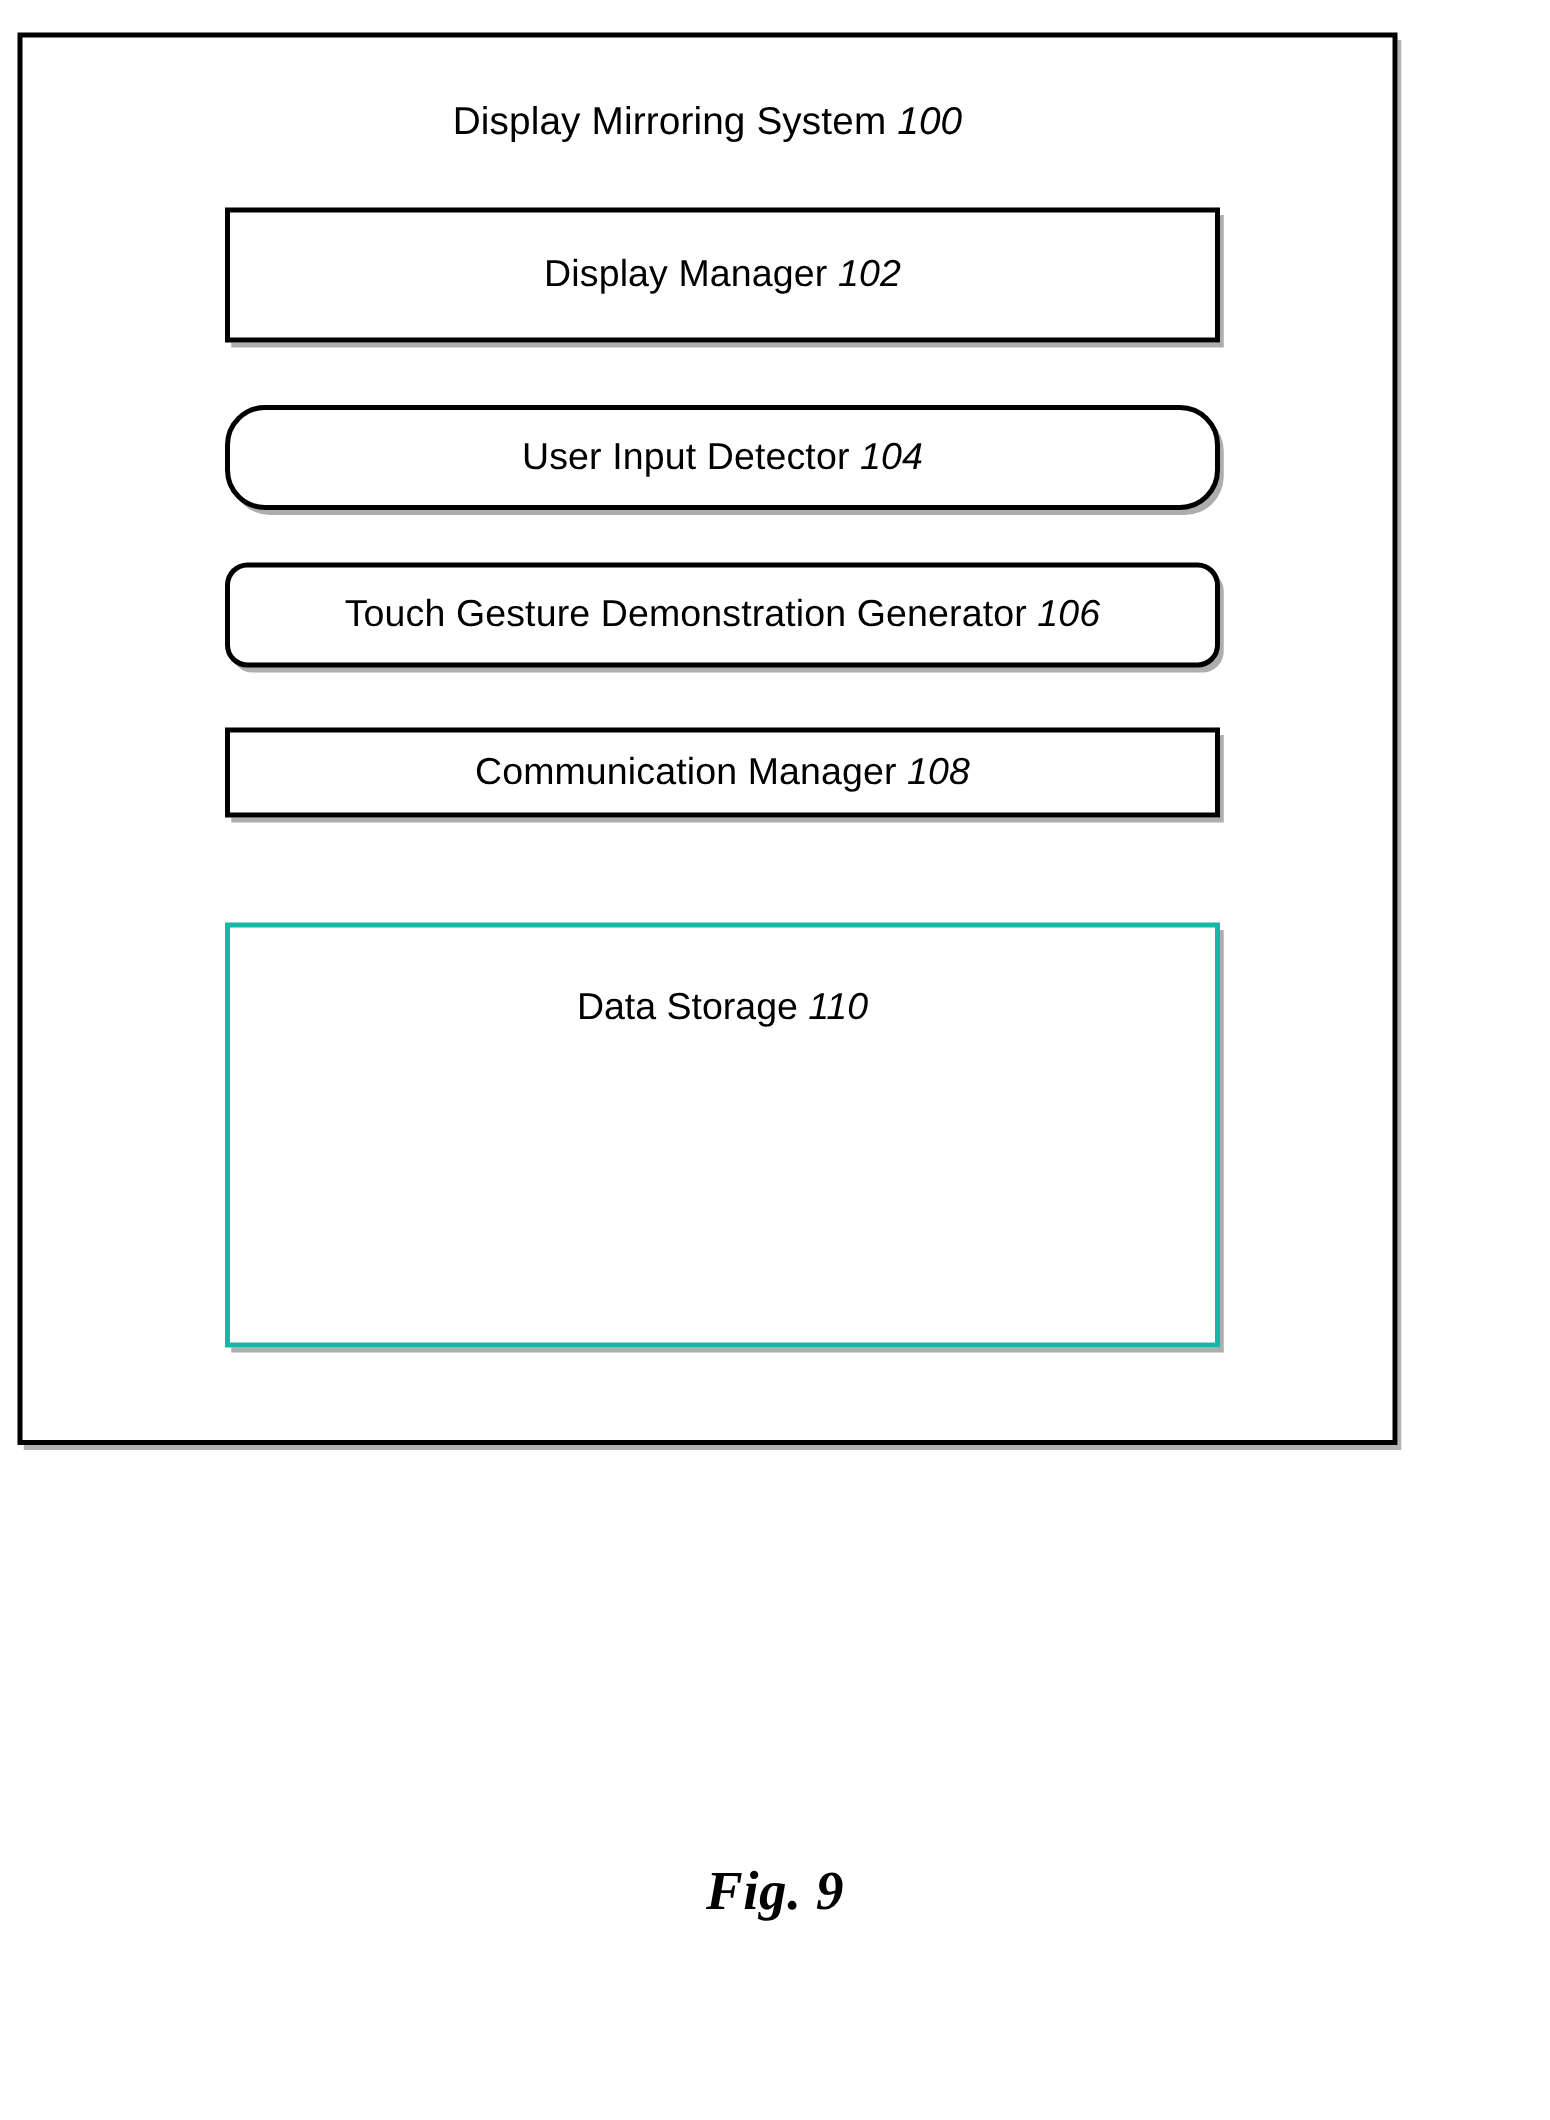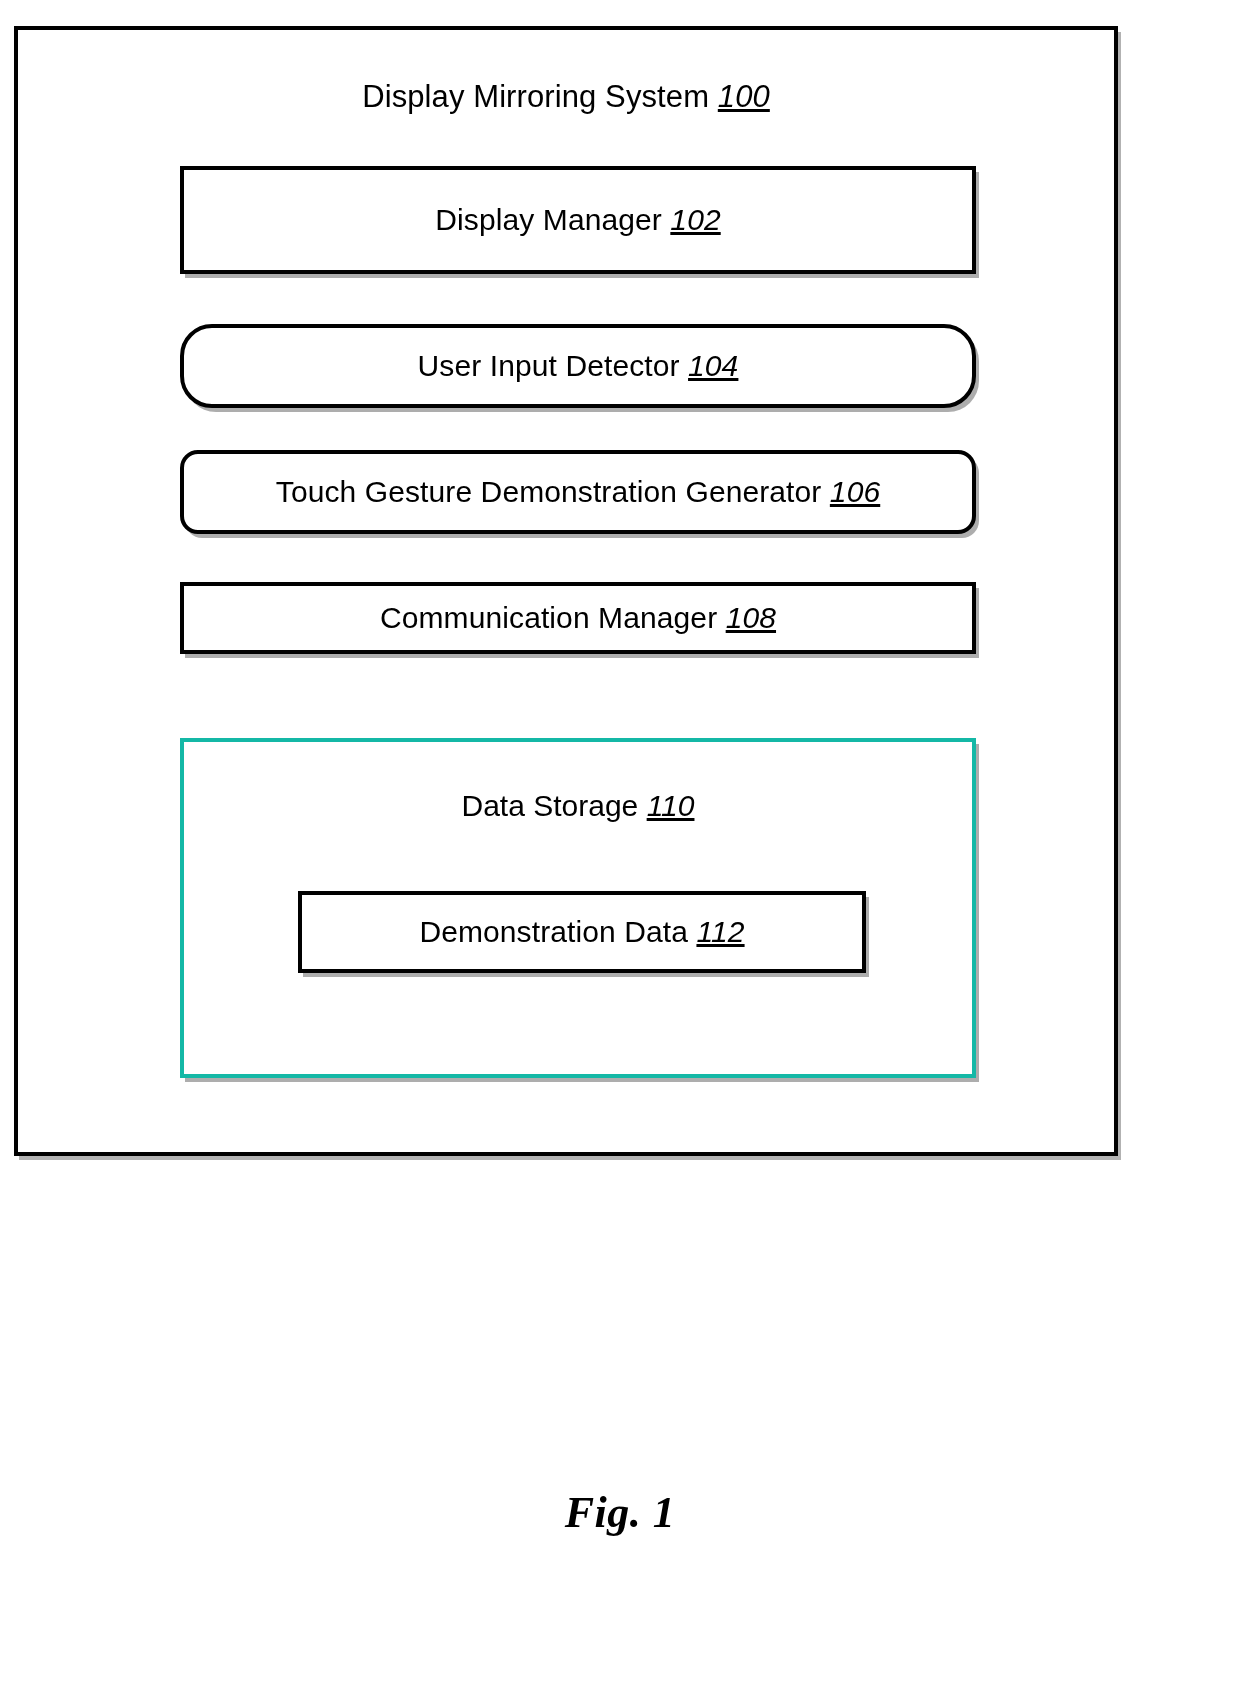--- a/index.html
+++ b/index.html
@@ -36,21 +36,20 @@
     top: 50px;
     text-align: center;
     font-size: 31px;
     line-height: 34px;
     letter-spacing: 0.1px;
     white-space: nowrap;
   }
 
   .ref {
     font-style: italic;
-    text-decoration: underline;
     text-underline-offset: 2px;
     font-weight: 500;
   }
 
   
   .component-box {
     position: absolute;
     left: 162px;
     width: 796px;
     border: 4px solid #000000;
@@ -146,20 +145,17 @@
     <div class="component-label"><span>Touch Gesture Demonstration Generator</span>&nbsp;<span class="ref">106</span></div>
   </div>
 
   <div class="component-box" id="box-communication">
     <div class="component-label"><span>Communication Manager</span>&nbsp;<span class="ref">108</span></div>
   </div>
 
   <div id="box-data-storage">
     <div id="data-storage-title"><span>Data Storage</span>&nbsp;<span class="ref">110</span></div>
 
-    <div id="box-demonstration-data">
-      <div class="component-label"><span>Demonstration Data</span>&nbsp;<span class="ref">112</span></div>
-    </div>
   </div>
 
 </div>
 
-<div id="figure-caption">Fig. 1</div>
+<div id="figure-caption">Fig. 9</div>
 
 </body></html>

